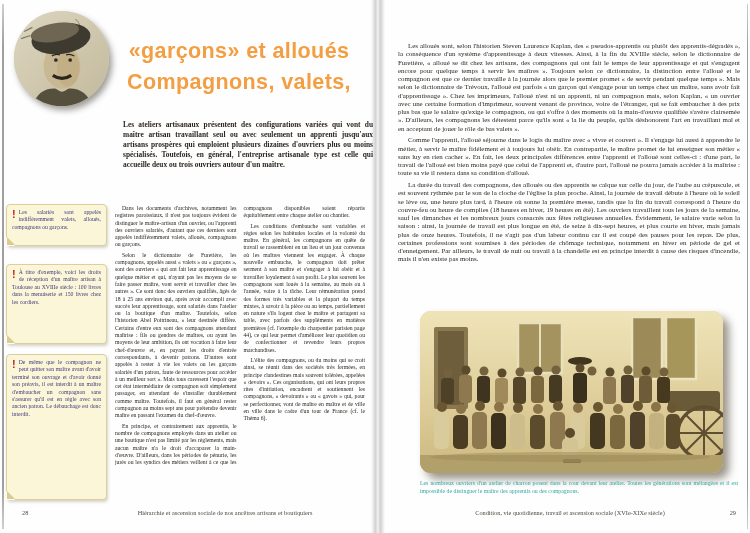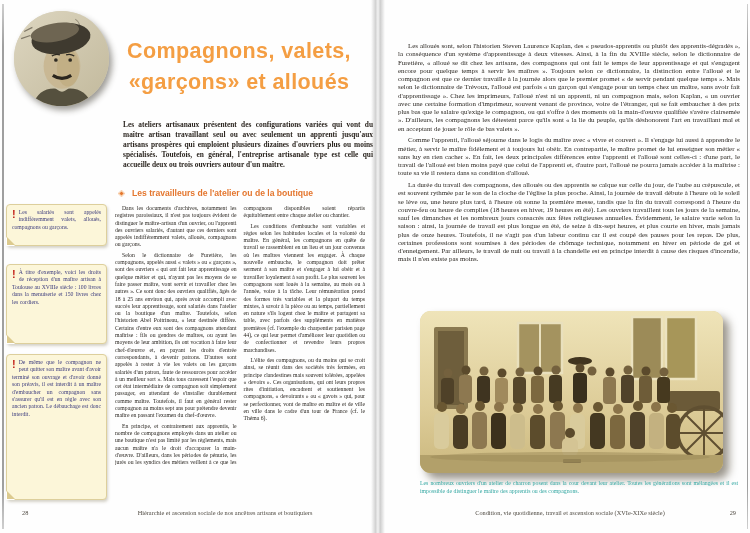--- a/index.html
+++ b/index.html
@@ -86,30 +86,26 @@
       <ellipse cx="40" cy="21" rx="24" ry="9" fill="#6e6552" transform="rotate(-10 40 21)"></ellipse>
       <circle cx="41" cy="48" r="1.8" fill="#2e2a22"></circle>
       <circle cx="55" cy="48" r="1.8" fill="#2e2a22"></circle>
       <path d="M37,44 q4,-2.5 8,-1 M51,43 q4,-1.5 8,1" stroke="#2e2a22" stroke-width="1.2" fill="none"></path>
       <path d="M38,63 q9,6 18,0" stroke="#2b261e" stroke-width="3" fill="none"></path>
       <path d="M18,93 q6,-18 23,-17 q4,3 6,3 q2,0 6,-3 q17,-1 24,17 z" fill="#55503e"></path>
     </svg>
   </div>
 
   <h1 class="title">
+    <span style="display:block">«garçons» et alloués</span>
     <span style="display:block">Compagnons, valets,</span>
-    <span style="display:block">«garçons» et alloués</span>
   </h1>
 
   <p class="intro">Les ateliers artisanaux présentent des configurations variées qui vont du maître artisan travaillant seul ou avec seulement un apprenti jusqu'aux artisans prospères qui emploient plusieurs dizaines d'ouvriers plus ou moins spécialisés. Toutefois, en général, l'entreprise artisanale type est celle qui accueille deux ou trois ouvriers autour d'un maître.</p>
 
-  <h2 class="section">
-    <span class="diamond"></span>
-    <span>Les travailleurs de l'atelier ou de la boutique</span>
-  </h2>
 
   <div class="cols">
     <p>Dans les documents d'archives, notamment les registres paroissiaux, il n'est pas toujours évident de distinguer le maître-artisan d'un ouvrier, ou l'apprenti des ouvriers salariés, d'autant que ces derniers sont appelés indifféremment valets, alloués, compagnons ou garçons.</p>
     <p>Selon le dictionnaire de Furetière, les compagnons, appelés aussi « valets » ou « garçons », sont des ouvriers « qui ont fait leur apprentissage en quelque métier et qui, n'ayant pas les moyens de se faire passer maître, vont servir et travailler chez les autres ». Ce sont donc des ouvriers qualifiés, âgés de 18 à 25 ans environ qui, après avoir accompli avec succès leur apprentissage, sont salariés dans l'atelier ou la boutique d'un maître. Toutefois, selon l'historien Abel Poitrineau, « leur destinée diffère. Certains d'entre eux sont des compagnons attendant maîtrise : fils ou gendres de maîtres, ou ayant les moyens de leur ambition, ils ont vocation à faire leur chef-d'œuvre et, en payant les droits d'entrée correspondants, à devenir patrons. D'autres sont appelés à rester à vie les valets ou les garçons salariés d'un patron, faute de ressources pour accéder à un meilleur sort ». Mais tous caressent l'espoir que cet état intermédiaire de compagnon soit simplement passager, en attendant de s'installer durablement comme maître. Toutefois, il faut en général rester compagnon au moins sept ans pour prétendre devenir maître en passant l'examen du chef-d'œuvre.</p>
     <p>En principe, et contrairement aux apprentis, le nombre de compagnons employés dans un atelier ou une boutique n'est pas limité par les règlements, mais aucun maître n'a le droit d'accaparer la main-d'œuvre. D'ailleurs, dans les périodes de pénurie, les jurés ou les syndics des métiers veillent à ce que les compagnons disponibles soient répartis équitablement entre chaque atelier ou chantier.</p>
     <p>Les conditions d'embauche sont variables et régies selon les habitudes locales et la volonté du maître. En général, les compagnons en quête de travail se rassemblent en un lieu et un jour convenus où les maîtres viennent les engager. À chaque nouvelle embauche, le compagnon doit prêter serment à son maître et s'engager à lui obéir et à travailler loyalement à son profit. Le plus souvent les compagnons sont loués à la semaine, au mois ou à l'année, voire à la tâche. Leur rémunération prend des formes très variables et la plupart du temps mixtes, à savoir à la pièce ou au temps, partiellement en nature s'ils logent chez le maître et partagent sa table, avec parfois des suppléments en matières premières (cf. l'exemple du charpentier parisien page 44), ce qui leur permet d'améliorer leur quotidien ou de confectionner et revendre leurs propres marchandises.</p>
     <p>L'élite des compagnons, ou du moins qui se croit ainsi, se réunit dans des sociétés très fermées, en principe clandestines mais souvent tolérées, appelées « devoirs ». Ces organisations, qui ont leurs propres rites d'initiation, encadrent et soutiennent les compagnons, « devoirants » ou « gavots » qui, pour se perfectionner, vont de maître en maître et de ville en ville dans le cadre d'un tour de France (cf. le Théma 6).</p>
   </div>
 
   <aside class="note note1">

